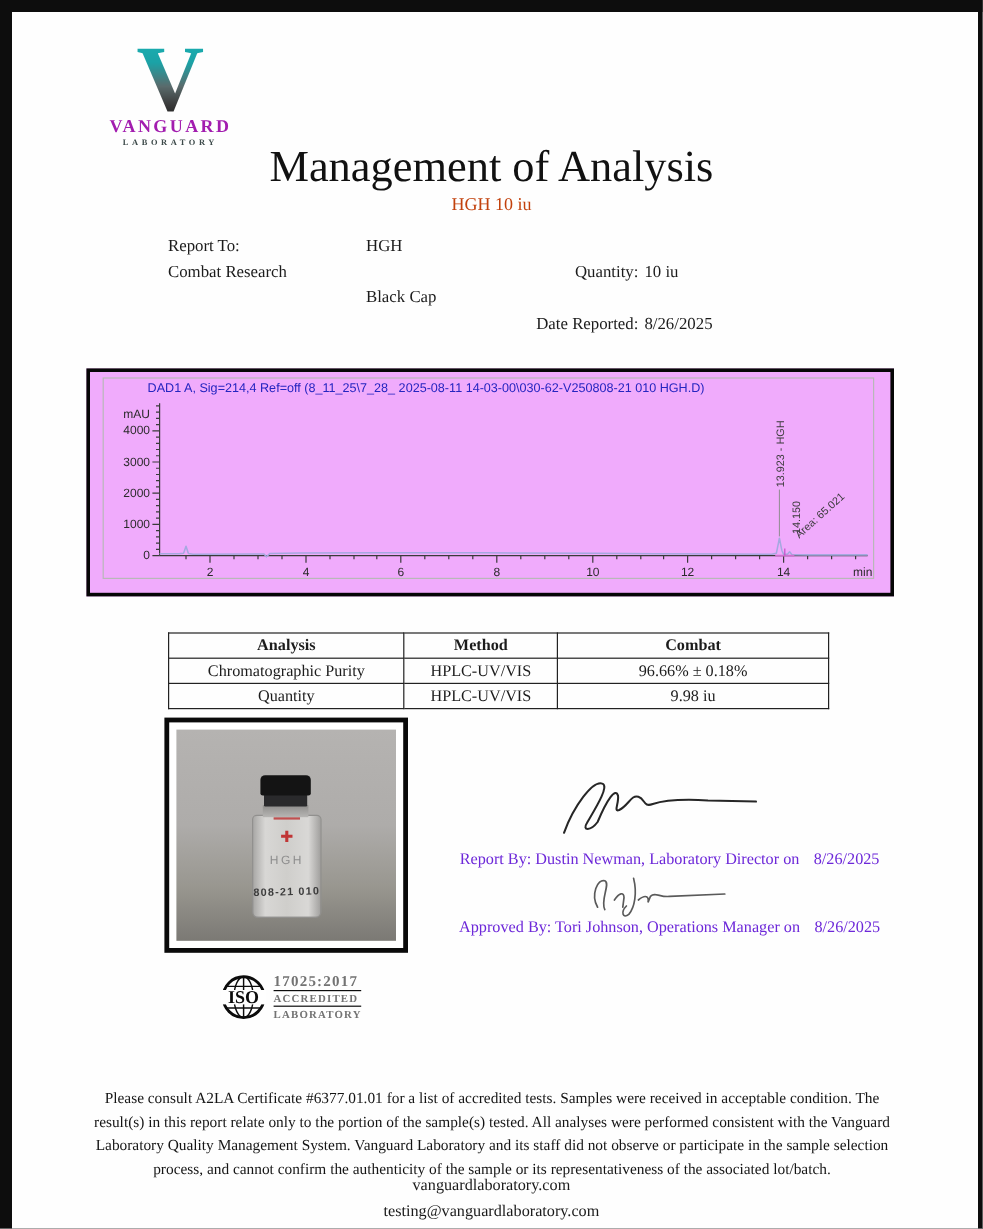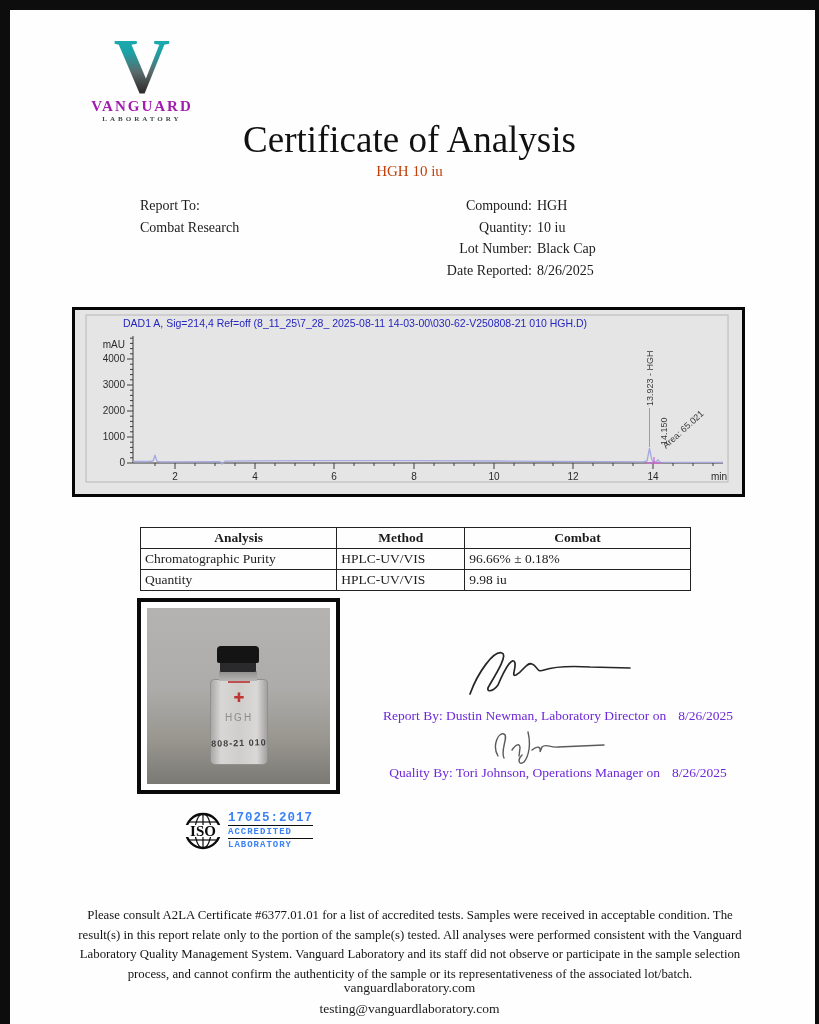--- a/index.html
+++ b/index.html
@@ -22,30 +22,30 @@
   .doc-subtitle{position:absolute;left:0;top:163px;width:100%;text-align:center;font-size:15px;color:#c2410c;}
 
   
   .report-to{position:absolute;left:140px;top:195px;font-size:14px;line-height:22px;}
   .sample-info{position:absolute;left:300px;top:195px;width:400px;font-size:14px;line-height:21.5px;}
   .si-row{display:flex;}
   .si-label{width:232px;text-align:right;}
   .si-value{margin-left:5px;white-space:pre;text-align:left;}
 
   
-  .chart-box{position:absolute;left:72px;top:307px;width:667px;height:184px;border:3px solid #060606;background:#e5e5e5;}
+  .chart-box{position:absolute;left:72px;top:307px;width:667px;height:184px;border:3px solid #060606;background:#f0abfc;}
   .chart-box svg{display:block;}
   .c-title{font-family:"Liberation Sans",sans-serif;font-size:10.5px;fill:#2525c0;}
   .c-tick{font-family:"Liberation Sans",sans-serif;font-size:10px;fill:#2b2b2b;}
   .c-peaklabel{font-family:"Liberation Sans",sans-serif;font-size:9px;fill:#3a3a3a;}
   .c-axis{stroke:#3a3a3a;stroke-width:1;}
 
   
   table.results{position:absolute;left:140px;top:527px;width:551px;border-collapse:collapse;
-                font-size:13.5px;}
+                font-size:13.5px;text-align:center;}
   table.results th,table.results td{border:1.5px solid #222;padding:1px 4px;height:18px;}
   table.results th{font-weight:bold;}
   .col-a{width:195px;} .col-m{width:125px;} .col-r{width:231px;}
 
   
   .photo-frame{position:absolute;left:137px;top:598px;border:4px solid #0a0a0a;background:#fff;padding:6px;}
   .photo{position:relative;width:183px;height:176px;
          background:linear-gradient(180deg,#b5b3b1 0%,#aeacaa 45%,#98968f 75%,#7b7974 100%);overflow:hidden;}
   .vial{position:absolute;left:58px;top:38px;width:66px;height:118px;}
   .vial-cap{position:absolute;left:12px;top:0;width:42px;height:17px;background:#141414;border-radius:4px 4px 2px 2px;}
@@ -65,21 +65,21 @@
   
   .sig1{position:absolute;left:452px;top:642px;}
   .sig2{position:absolute;left:482px;top:722px;}
   .sig-line{position:absolute;width:400px;text-align:center;font-size:13.5px;color:#6d28d9;}
   .sig-line .date{margin-left:12px;}
   .line-report{left:358px;top:708px;}
   .line-approved{left:358px;top:765px;}
 
   
   .iso{position:absolute;left:182px;top:810px;display:flex;align-items:center;}
-  .iso-text{margin-left:4px;font-family:Liberation Mono, monospace;color:#3b82f6;}
+  .iso-text{margin-left:4px;font-family:Liberation Serif, serif;color:#737373;}
   .iso-l1{font-size:12.5px;font-weight:bold;letter-spacing:1px;border-bottom:1.5px solid #0c0c0c;line-height:13px;}
   .iso-l2{font-size:9px;font-weight:bold;letter-spacing:1px;border-bottom:1.5px solid #0c0c0c;line-height:10.5px;margin-top:1px;}
   .iso-l3{font-size:9px;font-weight:bold;letter-spacing:1px;line-height:10.5px;margin-top:1px;}
 
   
   .disclaimer{position:absolute;left:77px;top:906px;width:666px;text-align:center;
               font-size:12.8px;line-height:19.5px;color:#141414;}
   .footer{position:absolute;left:0;top:977px;width:100%;text-align:center;font-size:13.5px;line-height:21px;color:#1a1a1a;}
 </style>
 </head>
@@ -89,38 +89,36 @@
   <div class="edge edge-top"></div>
   <div class="edge edge-left"></div>
   <div class="edge edge-right"></div>
 
   <div class="logo">
     <div class="logo-v">V</div>
     <div class="logo-name">VANGUARD</div>
     <div class="logo-sub">LABORATORY</div>
   </div>
 
-  <div class="doc-title">Certificate of Analysis</div>
+  <div class="doc-title">Management of Analysis</div>
   <div class="doc-subtitle">HGH 10 iu</div>
 
   <div class="report-to">
     <div>Report To:</div>
     <div>Combat Research</div>
   </div>
   <div class="sample-info">
     <div class="si-row">
-      <span class="si-label">Compound:</span>
       <span class="si-value">HGH</span>
     </div>
     <div class="si-row">
       <span class="si-label">Quantity:</span>
       <span class="si-value">10 iu</span>
     </div>
     <div class="si-row">
-      <span class="si-label">Lot Number:</span>
       <span class="si-value">Black Cap</span>
     </div>
     <div class="si-row">
       <span class="si-label">Date Reported:</span>
       <span class="si-value">8/26/2025</span>
     </div>
   </div>
 
   <div class="chart-box">
     <svg width="661" height="178" viewBox="0 0 661 178">
@@ -262,21 +260,21 @@
   <div class="sig-line line-report">
     <span>Report By: Dustin Newman, Laboratory Director on</span><span class="date">8/26/2025</span>
   </div>
 
   <svg class="sig2" width="150" height="46" viewBox="0 0 150 46">
     <path d="M16,34 C10,24 16,10 22,12 C27,14 18,28 22,36 M30,28 C34,22 38,21 38,26 L37,34
              M46,10 C49,22 47,34 42,40 C37,44 35,38 40,33 M50,28 C56,23 59,25 58,30 L60,25
              C64,21 68,26 76,25 L122,23" fill="none" stroke="#5a5a5a" stroke-width="1.4" stroke-linecap="round"></path>
   </svg>
   <div class="sig-line line-approved">
-    <span>Quality By: Tori Johnson, Operations Manager on</span><span class="date">8/26/2025</span>
+    <span>Approved By: Tori Johnson, Operations Manager on</span><span class="date">8/26/2025</span>
   </div>
 
   <div class="iso">
     <svg width="42" height="42" viewBox="0 0 42 42">
       <circle cx="21" cy="21" r="17" fill="none" stroke="#0c0c0c" stroke-width="2.4"></circle>
       <ellipse cx="21" cy="21" rx="8" ry="17" fill="none" stroke="#0c0c0c" stroke-width="1.2"></ellipse>
       <line x1="21" y1="4" x2="21" y2="38" stroke="#0c0c0c" stroke-width="1.2"></line>
       <line x1="6" y1="12" x2="36" y2="12" stroke="#0c0c0c" stroke-width="1.2"></line>
       <line x1="6" y1="30" x2="36" y2="30" stroke="#0c0c0c" stroke-width="1.2"></line>
       <rect x="2" y="15" width="38" height="12" fill="#ffffff"></rect>

